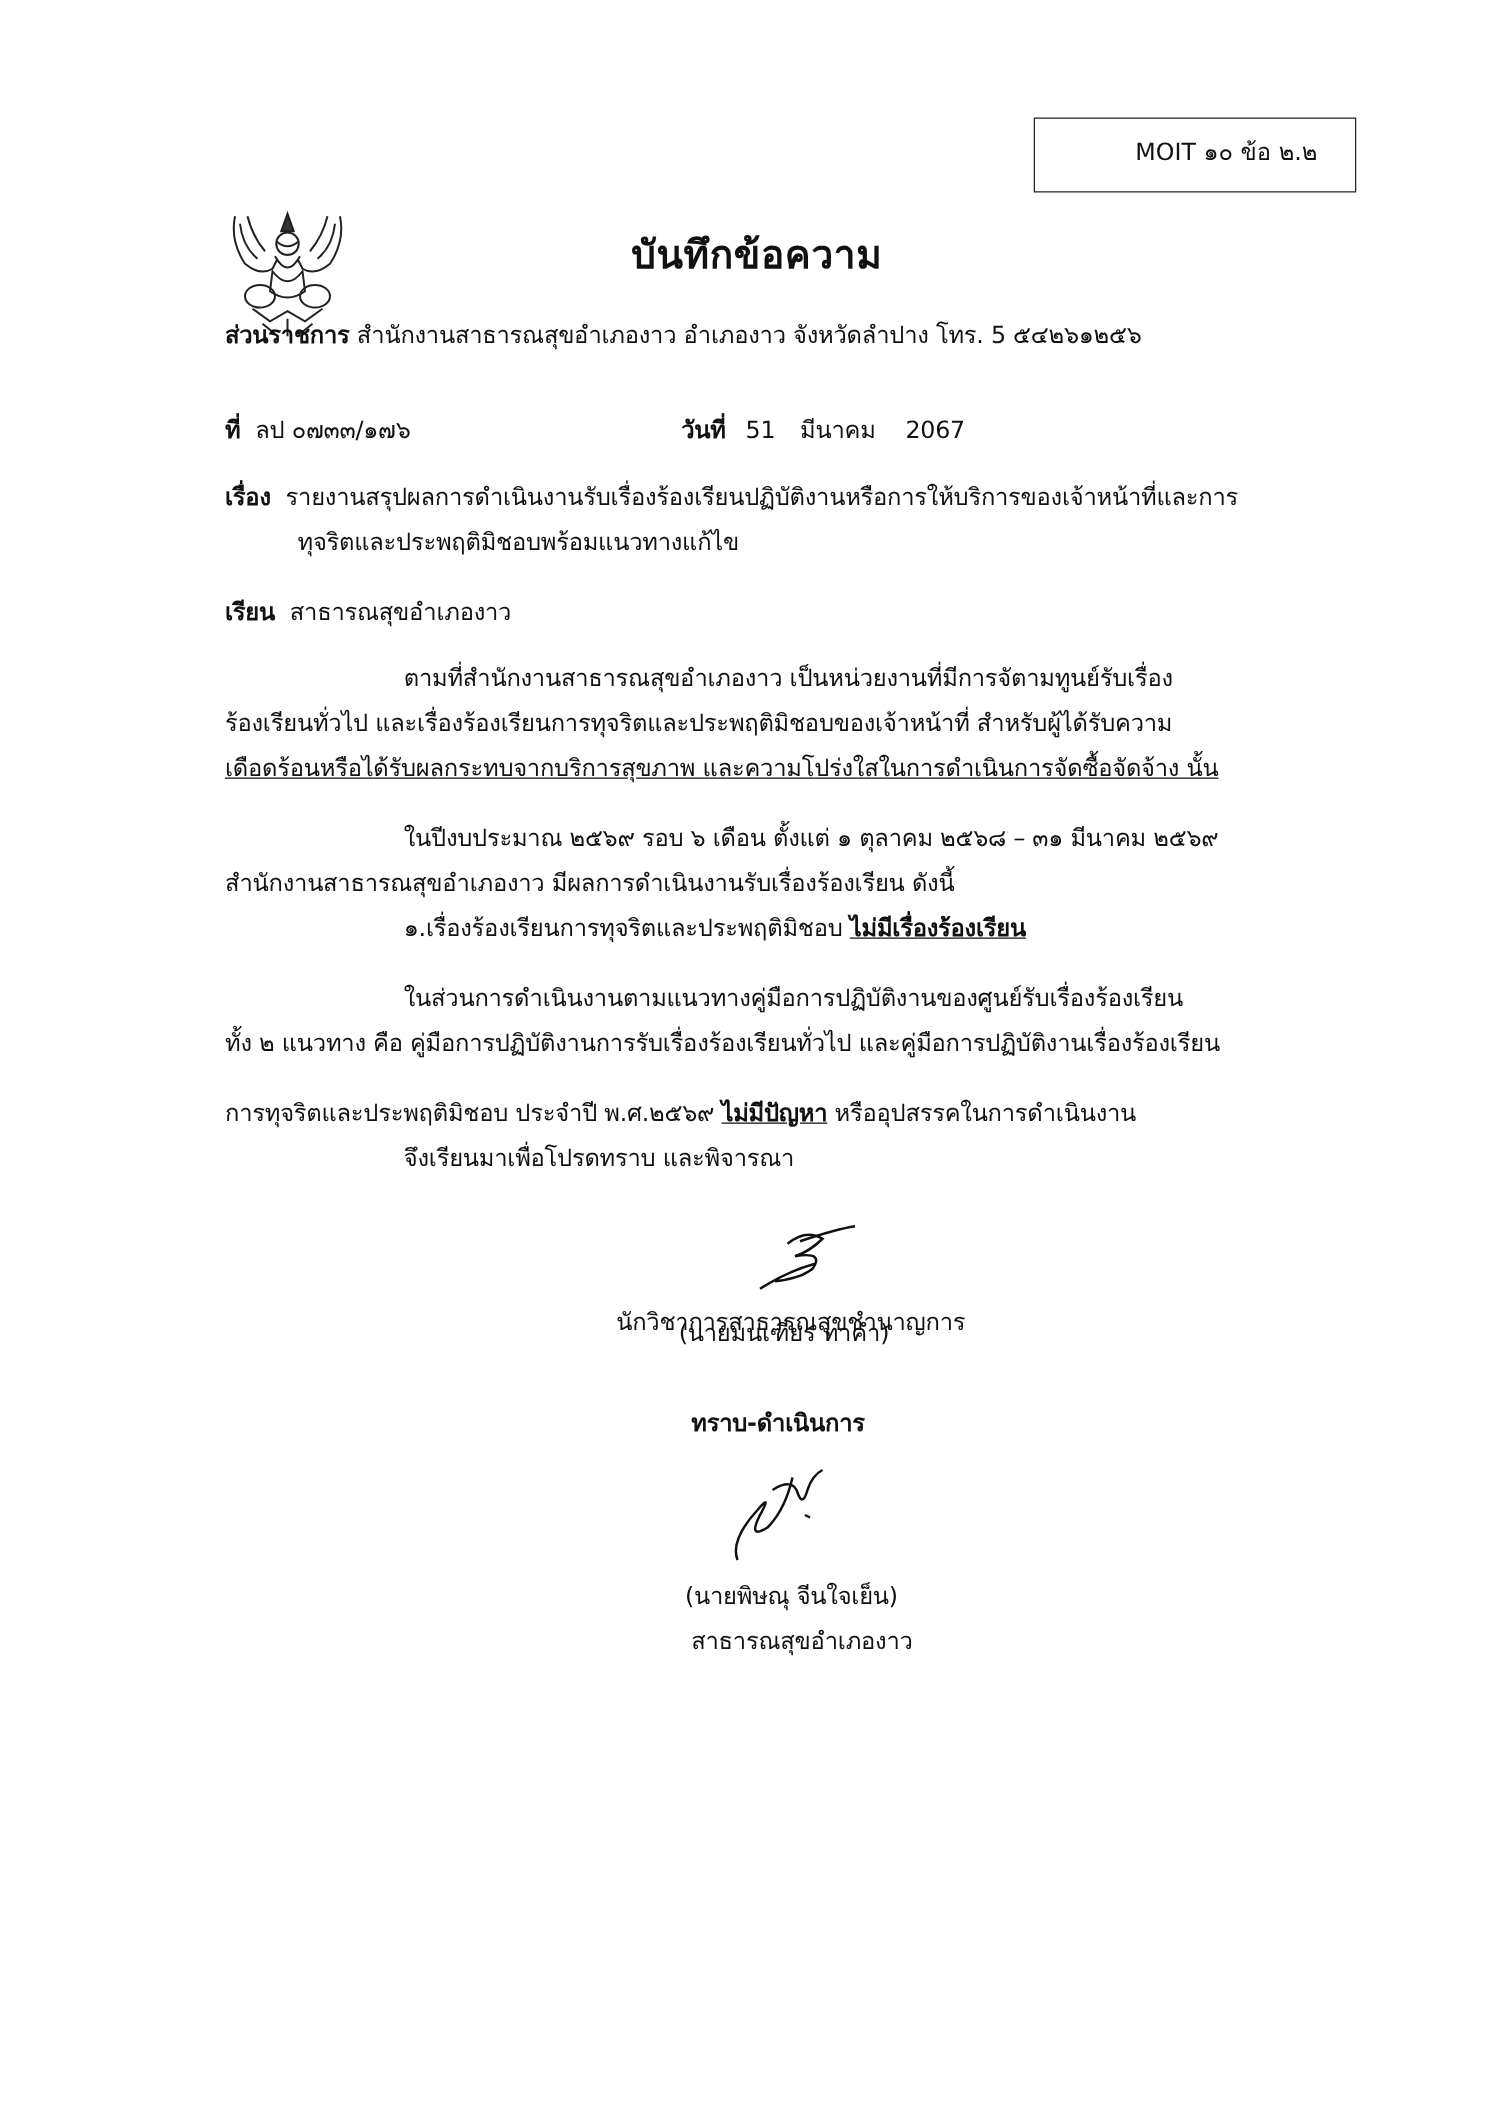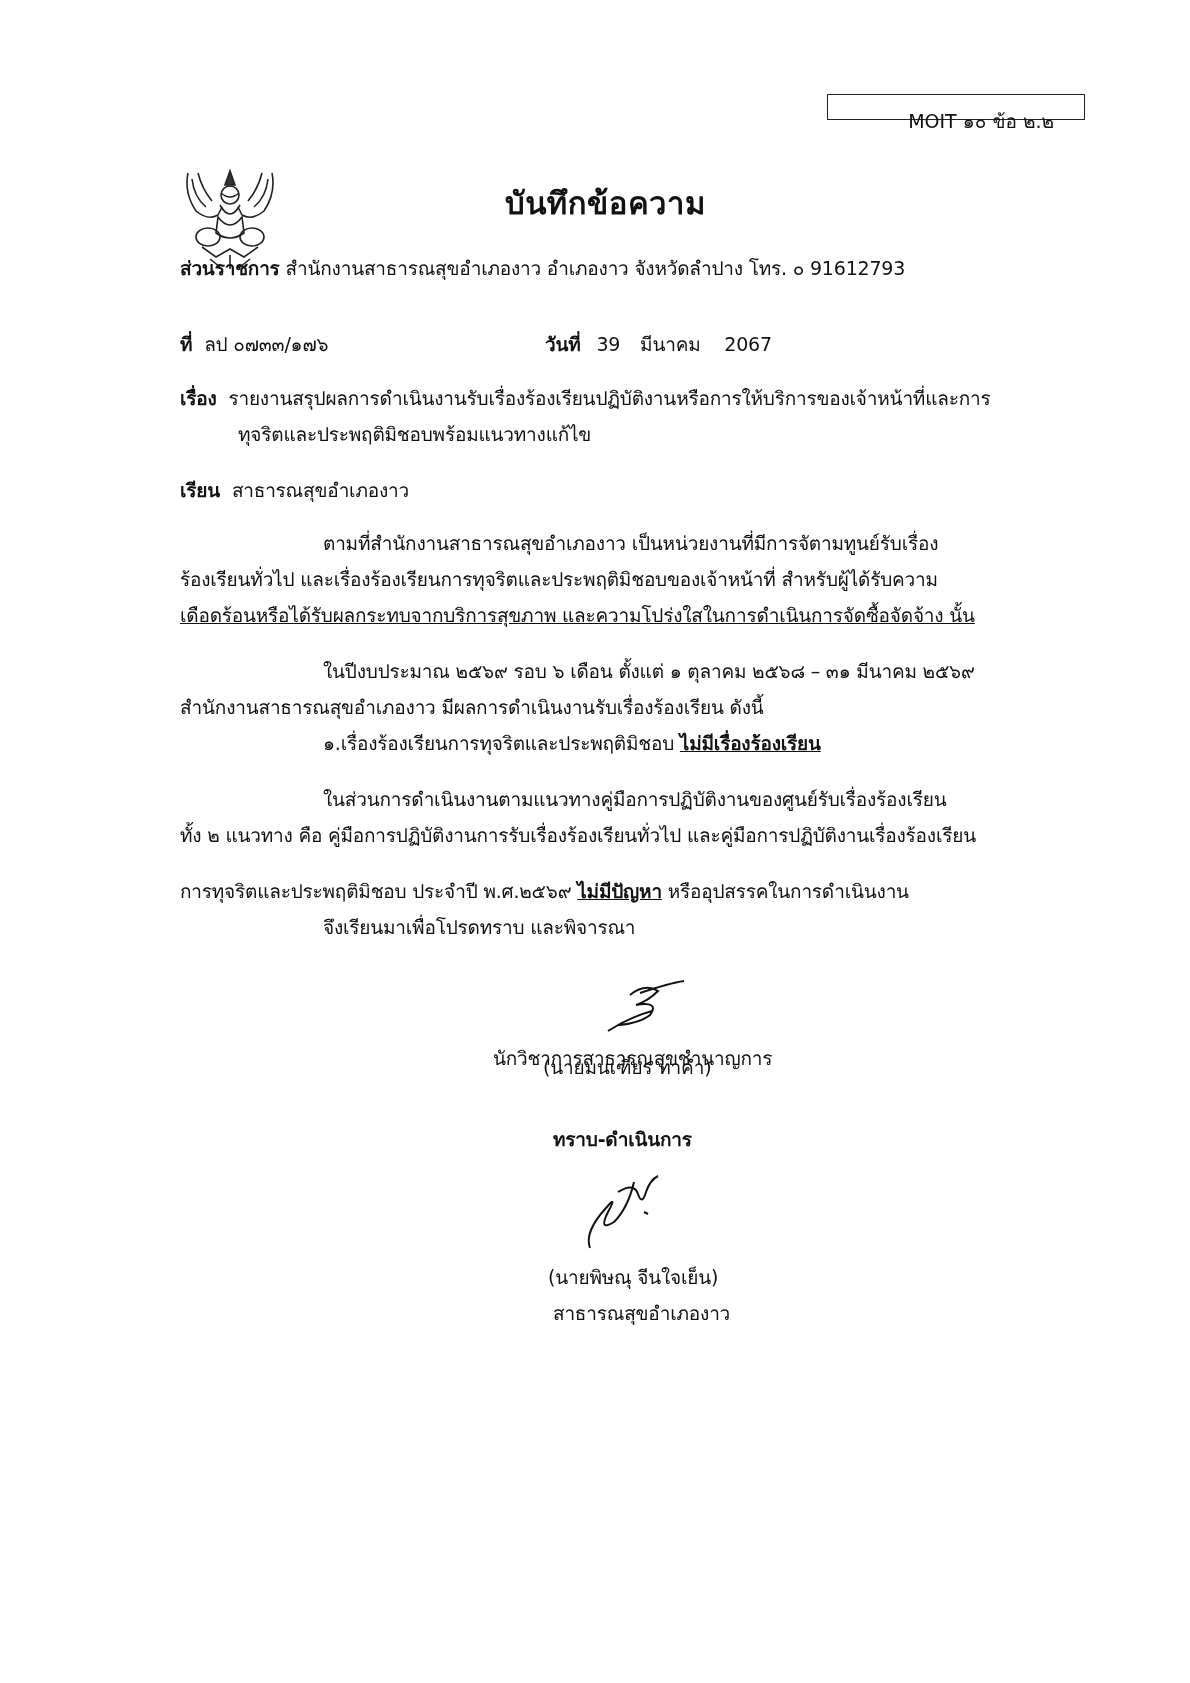--- a/index.html
+++ b/index.html
@@ -2,21 +2,21 @@
 <html><head>
 <meta charset="utf-8">
 <style>
   html, body { margin:0; padding:0; background:#ffffff; }
   body { width:1190px; height:1683px; position:relative; overflow:hidden;
          font-family:"DejaVu Sans", "Liberation Sans", sans-serif; color:#111; }
   .abs { position:absolute; white-space:nowrap; }
   .t { font-size:19px; line-height:24px; letter-spacing:-0.2px; }
   .b { font-weight:bold; }
   .u { text-decoration:underline; font-weight:bold; }
-  #moit-box { left:827px; top:94px; width:258px; height:26px; border:1.5px solid #222; box-sizing:border-box; }
+  #moit-box { left:827px; top:94px; width:258px; height:60px; border:1.5px solid #222; box-sizing:border-box; }
   #moit-box span { position:absolute; right:30px; top:11px; font-size:19px; }
   #title { left:505px; top:178px; font-size:31px; font-weight:bold; letter-spacing:0.5px; }
   #garuda { left:180px; top:163px; width:100px; height:108px; }
   .indent { left:323px; }
 </style>
 </head>
 <body>
 
 <div id="moit-box" class="abs">
   <span>MOIT ๑๐ ข้อ ๒.๒</span>
@@ -41,30 +41,30 @@
       <path d="M22 84 L36 94 L50 86 L64 94 L78 84"></path>
       <path d="M30 96 L40 104 M50 92 L50 106 M70 96 L60 104"></path>
     </g>
   </svg>
 </div>
 
 <div id="title" class="abs">บันทึกข้อความ</div>
 
 <div class="abs t" style="left:180px; top:256px;">
   <span class="b">ส่วนราชการ</span>
-  <span>สำนักงานสาธารณสุขอำเภองาว อำเภองาว จังหวัดลำปาง  โทร. ๐ 91612793</span>
+  <span>สำนักงานสาธารณสุขอำเภองาว อำเภองาว จังหวัดลำปาง  โทร. 5 ๕๔๒๖๑๒๕๖</span>
 </div>
 
 <div class="abs t" style="left:180px; top:332px;">
   <span class="b">ที่</span>
   <span style="margin-left:6px">ลป ๐๗๓๓/๑๗๖</span>
 </div>
 <div class="abs t" style="left:545px; top:332px;">
   <span class="b">วันที่</span>
-  <span style="margin-left:10px">39</span>
+  <span style="margin-left:10px">51</span>
   <span style="margin-left:14px">มีนาคม</span>
   <span style="margin-left:18px">2067</span>
 </div>
 
 <div class="abs t" style="left:180px; top:386px;">
   <span class="b">เรื่อง</span>
   <span style="margin-left:6px">รายงานสรุปผลการดำเนินงานรับเรื่องร้องเรียนปฏิบัติงานหรือการให้บริการของเจ้าหน้าที่และการ</span>
 </div>
 <div class="abs t" style="left:238px; top:422px;">ทุจริตและประพฤติมิชอบพร้อมแนวทางแก้ไข</div>
 

